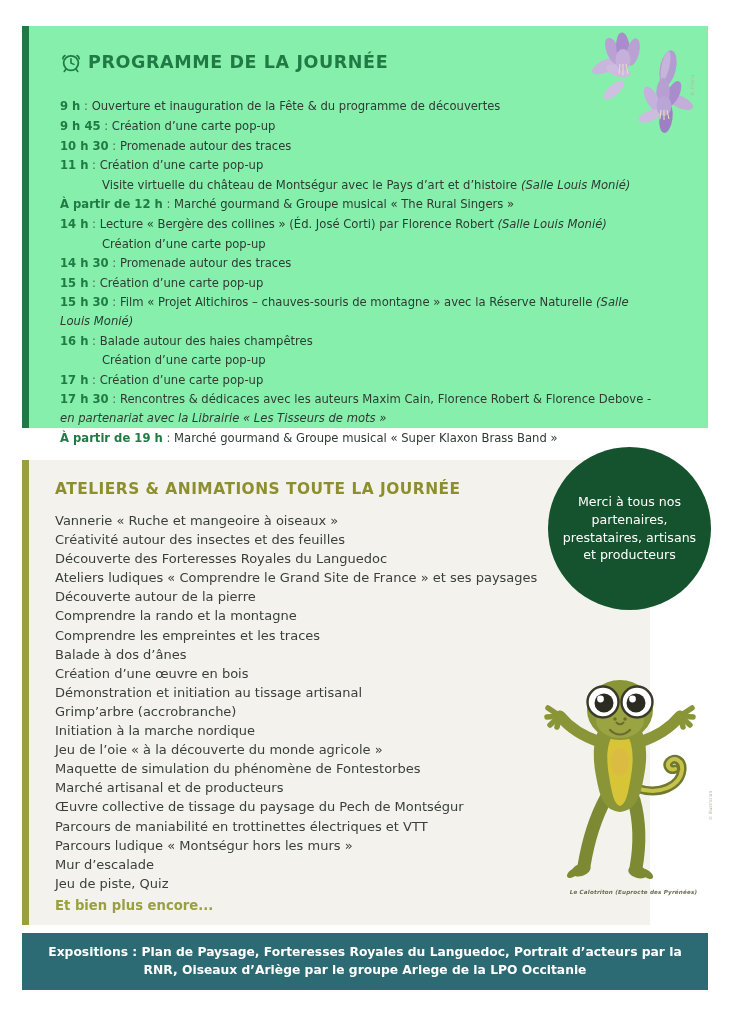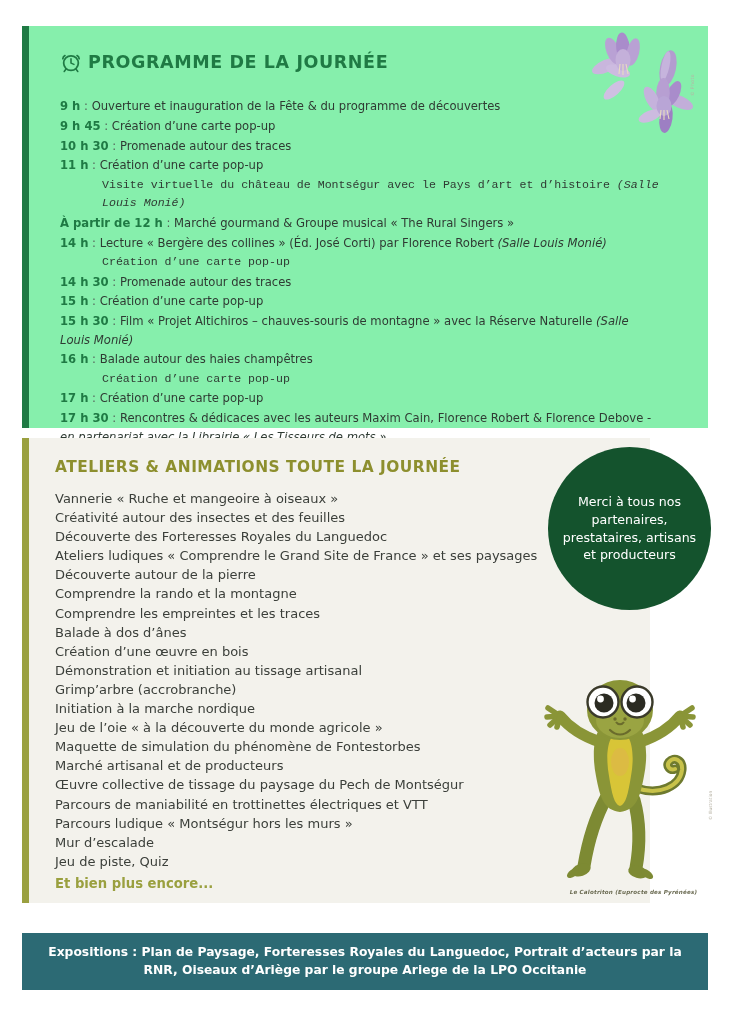--- a/index.html
+++ b/index.html
@@ -31,34 +31,34 @@
   }
 
   .prog-list{list-style:none;margin:0;padding:0;}
   .prog-list li{
     font-size:11.6px;line-height:18.6px;color:#2f3b33;
     margin:0 0 1px 0;
   }
   .prog-list li .t{color:#1f7a44;font-weight:bold;}
   .prog-list li .sep{color:#55635a;}
   .prog-list li .it{font-style:italic;}
-  .prog-list li.indent{padding-left:42px;font-family:Liberation Mono, monospace;}
+  .prog-list li.indent{padding-left:42px;}
 
   
   .flower{position:absolute;left:592px;top:24px;width:118px;height:118px;}
   .flower-credit{
     position:absolute;left:690px;top:96px;
     font-size:4.6px;color:#b9b2a4;
     transform:rotate(-90deg);transform-origin:left top;
     white-space:nowrap;letter-spacing:.4px;
   }
 
   
   .panel-ateliers{
-    position:absolute;left:22px;top:438px;width:628px;height:465px;
+    position:absolute;left:22px;top:460px;width:628px;height:465px;
     background:#f3f2ec;
   }
   .panel-ateliers .accent-bar{
     position:absolute;left:0;top:0;width:7px;height:100%;
     background:#9aa03f;
   }
   .atel-inner{position:absolute;left:33px;top:20px;width:520px;}
   .atel-title{
     font-size:15.4px;font-weight:bold;letter-spacing:.5px;
     color:#8d8f2e;margin:0 0 13px 0;white-space:nowrap;

